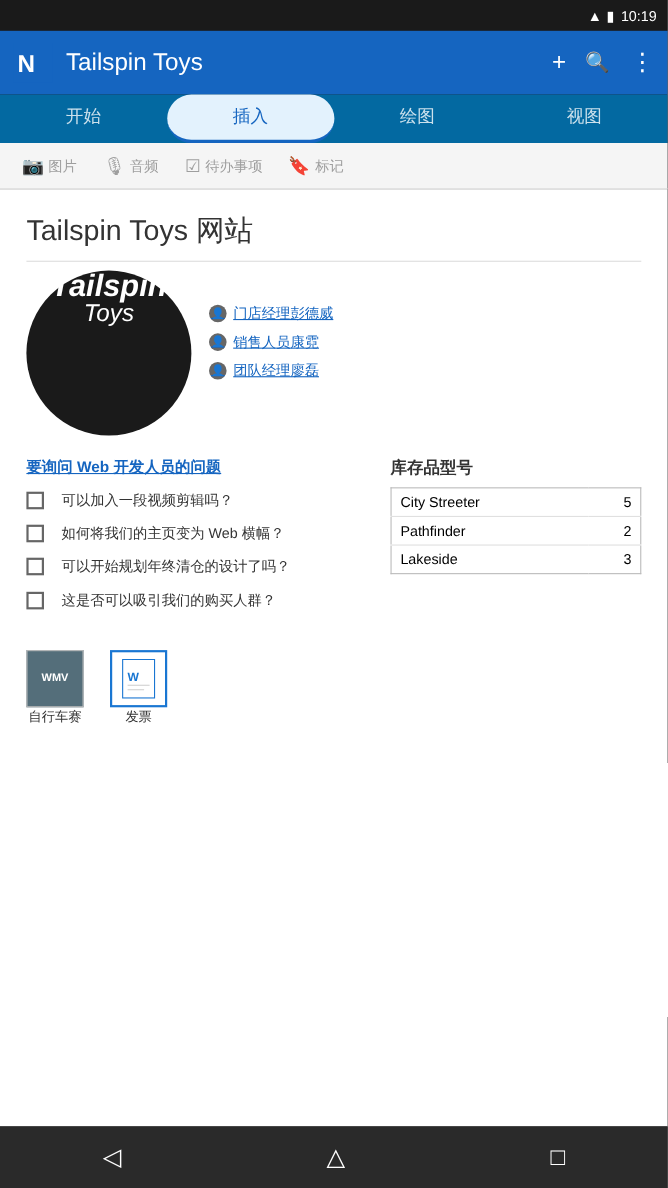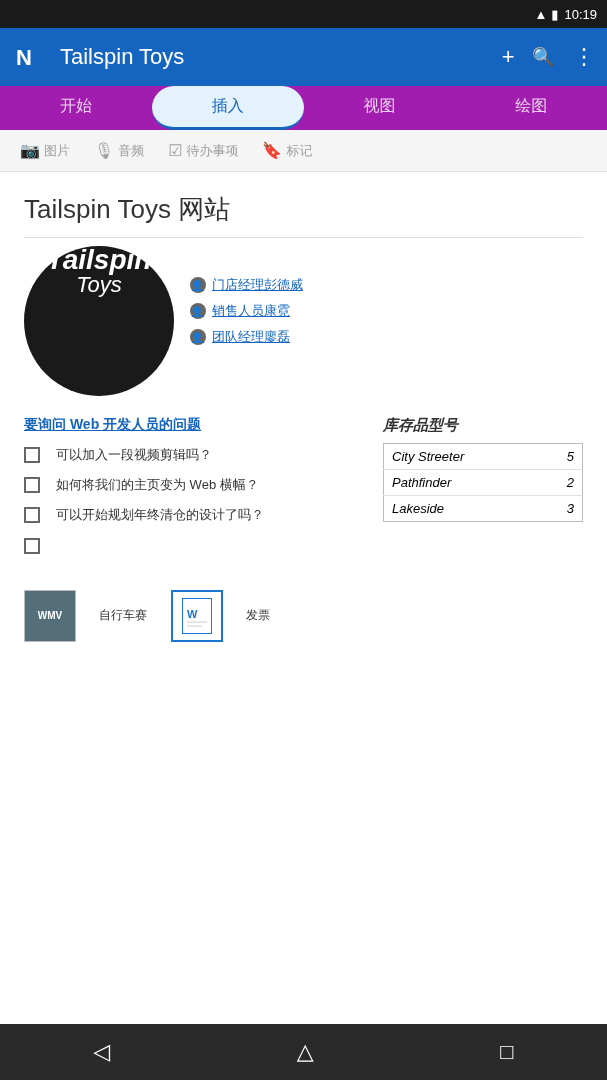--- a/index.html
+++ b/index.html
@@ -65,21 +65,21 @@
     .title-bar-icon {
       color: white;
       font-size: 22px;
       cursor: pointer;
     }
 
     
     .tab-bar {
       width: 100%;
       height: 44px;
-      background: #a21caf;
+      background: #0369a1;
       display: flex;
       align-items: stretch;
     }
     .tab-item {
       flex: 1;
       display: flex;
       align-items: center;
       justify-content: center;
       color: rgba(255,255,255,0.8);
       font-size: 16px;
@@ -226,22 +226,21 @@
     }
     .question-text {
       font-size: 13px;
       color: #333;
       line-height: 1.4;
     }
 
     
     .inventory-section {
       flex-shrink: 0;
-      width: 200px;
-      font-style: italic;
+      width: 228px;
     }
     .inventory-title {
       font-size: 15px;
       font-weight: bold;
       color: #333;
       margin-bottom: 8px;
     }
     .inventory-table {
       width: 100%;
       border-collapse: collapse;
@@ -262,22 +261,23 @@
     }
 
     
     .attachments {
       display: flex;
       gap: 24px;
       margin-top: 24px;
     }
     .attachment-item {
       display: flex;
-      align-items: center;
-      gap: 23px;
+      flex-direction: column;
+      align-items: center;
+      gap: 0;
       cursor: pointer;
     }
     .attachment-icon {
       width: 52px;
       height: 52px;
       background: #e0e0e0;
       border: 1px solid #bbb;
       display: flex;
       align-items: center;
       justify-content: center;
@@ -353,24 +353,24 @@
 </div>
 
 <div class="tab-bar">
   <div class="tab-item">
     <span>开始</span>
   </div>
   <div class="tab-item active">
     <span>插入</span>
   </div>
   <div class="tab-item">
+    <span>绘图</span>
+  </div>
+  <div class="tab-item">
     <span>视图</span>
-  </div>
-  <div class="tab-item">
-    <span>绘图</span>
   </div>
 </div>
 
 <div class="insert-toolbar">
   <div class="toolbar-item">
     <span class="icon">📷</span>
     <span>图片</span>
   </div>
   <div class="toolbar-item">
     <span class="icon">🎙</span>
@@ -424,20 +424,21 @@
       <div class="question-item">
         <div class="checkbox"></div>
         <span class="question-text">如何将我们的主页变为 Web 横幅？</span>
       </div>
       <div class="question-item">
         <div class="checkbox"></div>
         <span class="question-text">可以开始规划年终清仓的设计了吗？</span>
       </div>
       <div class="question-item">
         <div class="checkbox"></div>
+        <span class="question-text">这是否可以吸引我们的购买人群？</span>
       </div>
     </div>
 
     <div class="inventory-section">
       <div class="inventory-title">库存品型号</div>
       <table class="inventory-table inventory-table-border">
         <tbody>
         <tr>
           <td>City Streeter</td>
           <td>5</td>

